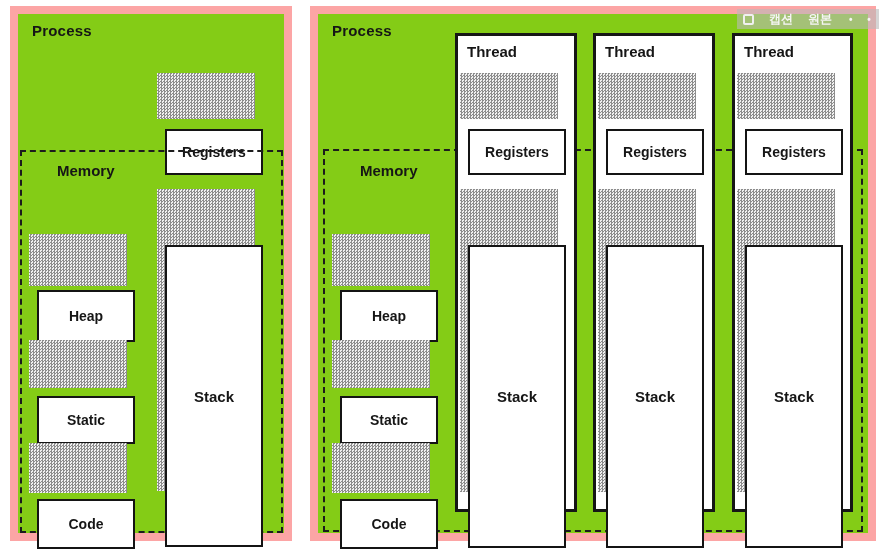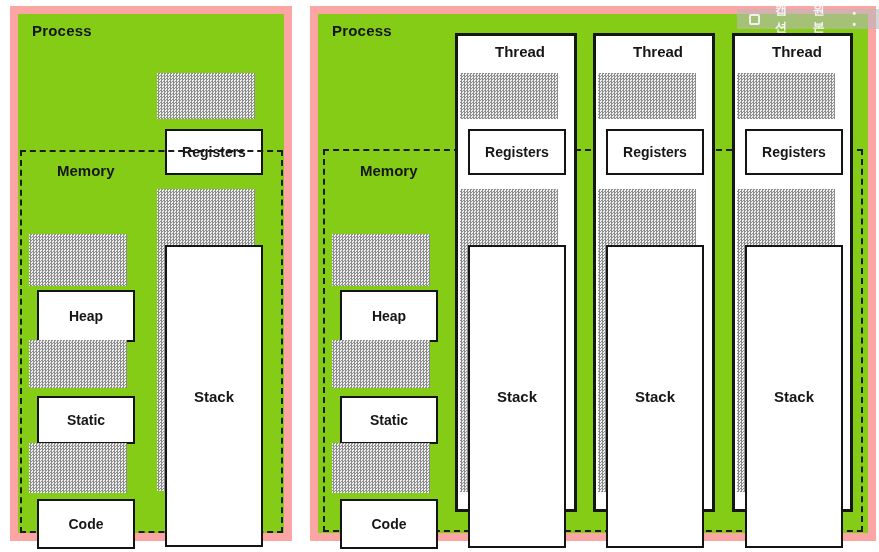--- a/index.html
+++ b/index.html
@@ -51,30 +51,30 @@
     font-size:14px; font-weight:bold;margin-top:48px;
   }
   .sbox .face.big-label { font-size:15px;text-align:right; }
   .thread {
     position:absolute;
     border:3px solid #161616;
     background:#ffffff;
   }
   .thread-title {
     position:absolute; left:9px; top:7px;
-    font-size:15px; font-weight:bold;margin-left:28px;
+    font-size:15px; font-weight:bold;
   }
   
   .player-overlay {
     position:absolute;
     left:737px; top:9px;
     width:142px; height:20px;
     background:rgba(185,185,185,0.6);
     display:flex; align-items:center;
-    gap:15px; padding-left:12px;
+    gap:15px; padding-left:6px;
     color:#f5f5f5;
     font-size:12px; font-weight:bold;
     z-index:9;
   }
   .player-overlay .sq {
     width:11px; height:11px;
     border:2px solid #f0f0f0;
     border-radius:2px;
     flex:0 0 auto;
   }

